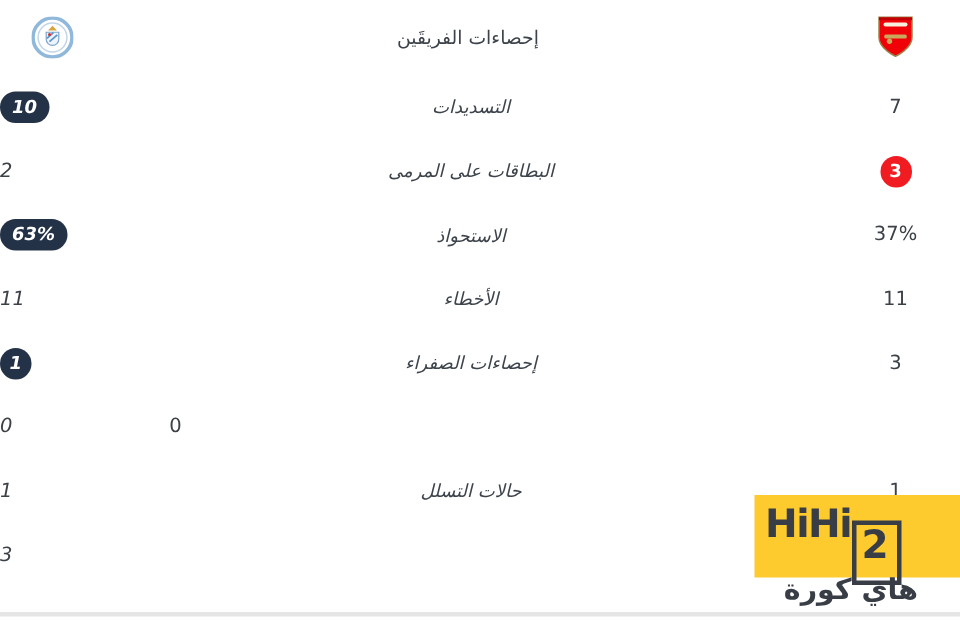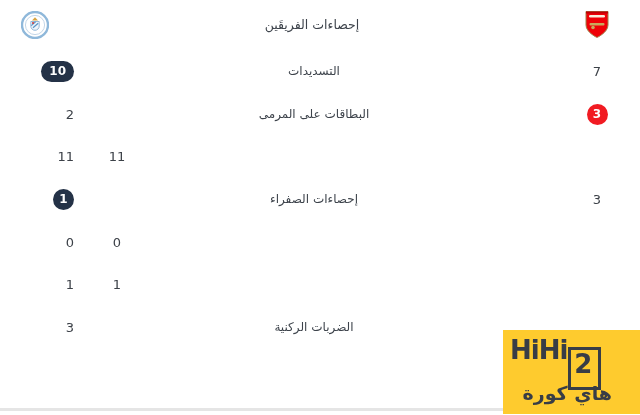--- a/index.html
+++ b/index.html
@@ -19,40 +19,40 @@
   .badge-home { left:21px; }
   .badge-away { left:584px; top:10px; }
   .title {
     position:absolute; left:0; right:16px; top:17px;
     text-align:center;
     font-size:12.5px; color:#3d434b;
   }
   
   .rows { position:relative; }
   .row { display:flex; align-items:center; height:42.7px; }
-  .cell-home { width:74px; display:flex; justify-content:flex-end; }
+  .cell-home { width:74px; display:flex; justify-content:flex-start;font-style:italic; }
   .cell-away { width:86px; display:flex; justify-content:center; }
-  .cell-label { flex:1; text-align:center; font-size:12px; color:#3d434b; }
+  .cell-label { flex:1; text-align:center; font-size:12px; color:#3d434b;font-style:italic; }
   .v { font-size:13px; color:#3c4148; line-height:21px; }
   .v.pill-navy {
     background:#243247; color:#ffffff;
     border-radius:12px; padding:0 8px; min-width:28px;
     height:21px; text-align:center;
     font-size:12px; font-weight:bold;
   }
   .v.circle-navy, .v.circle-red {
     color:#ffffff; border-radius:50%;
     width:21px; height:21px; text-align:center;
     font-size:12px; font-weight:bold;
   }
   .v.circle-navy { background:#243247; }
   .v.circle-red  { background:#f11b22; }
   
   .watermark {
-    position:absolute; left:503px; top:330px; right:0; height:84px;
+    position:absolute; left:503px; top:330px; right:0; height:55px;
     background:#fecb2e;
     padding:7px 0 0 7px;
     z-index:5;
   }
   .wm-brand {
     color:#383d46; font-weight:bold; font-size:26px; line-height:26px;
     letter-spacing:-1px; white-space:nowrap;
   }
   .wm-box2 {
     display:inline-block;
@@ -114,25 +114,35 @@
   <div class="row">
     <div class="cell-home">
           <span class="v">2</span>
         </div>
     <div class="cell-label" dir="rtl">البطاقات على المرمى</div>
     <div class="cell-away">
           <span class="v circle-red">3</span>
         </div>
   </div>
 
+  <div class="row">
+    <div class="cell-home">
+          <span class="v pill-navy">63%</span>
+        </div>
+    <div class="cell-label" dir="rtl">الاستحواذ</div>
+    <div class="cell-away">
+          <span class="v">37%</span>
+        </div>
+  </div>
 
   <div class="row">
     <div class="cell-home">
           <span class="v">11</span>
         </div>
+    <div class="cell-label" dir="rtl">الأخطاء</div>
     <div class="cell-away">
           <span class="v">11</span>
         </div>
   </div>
 
   <div class="row">
     <div class="cell-home">
           <span class="v circle-navy">1</span>
         </div>
     <div class="cell-label" dir="rtl">إحصاءات الصفراء</div>
@@ -147,30 +157,30 @@
         </div>
     <div class="cell-away">
           <span class="v">0</span>
         </div>
   </div>
 
   <div class="row">
     <div class="cell-home">
           <span class="v">1</span>
         </div>
+    <div class="cell-label" dir="rtl">حالات التسلل</div>
     <div class="cell-away">
           <span class="v">1</span>
         </div>
   </div>
 
   <div class="row">
     <div class="cell-home">
           <span class="v">3</span>
         </div>
-    <div class="cell-label" dir="rtl">الضربات الركنية</div>
     <div class="cell-away">
           <span class="v"></span>
         </div>
   </div>
 </div>
 
   <div class="watermark">
     <div class="wm-brand"><span>HiHi</span><span class="wm-box2">2</span></div>
     <div class="wm-sub">هاي كورة</div>
   </div>

